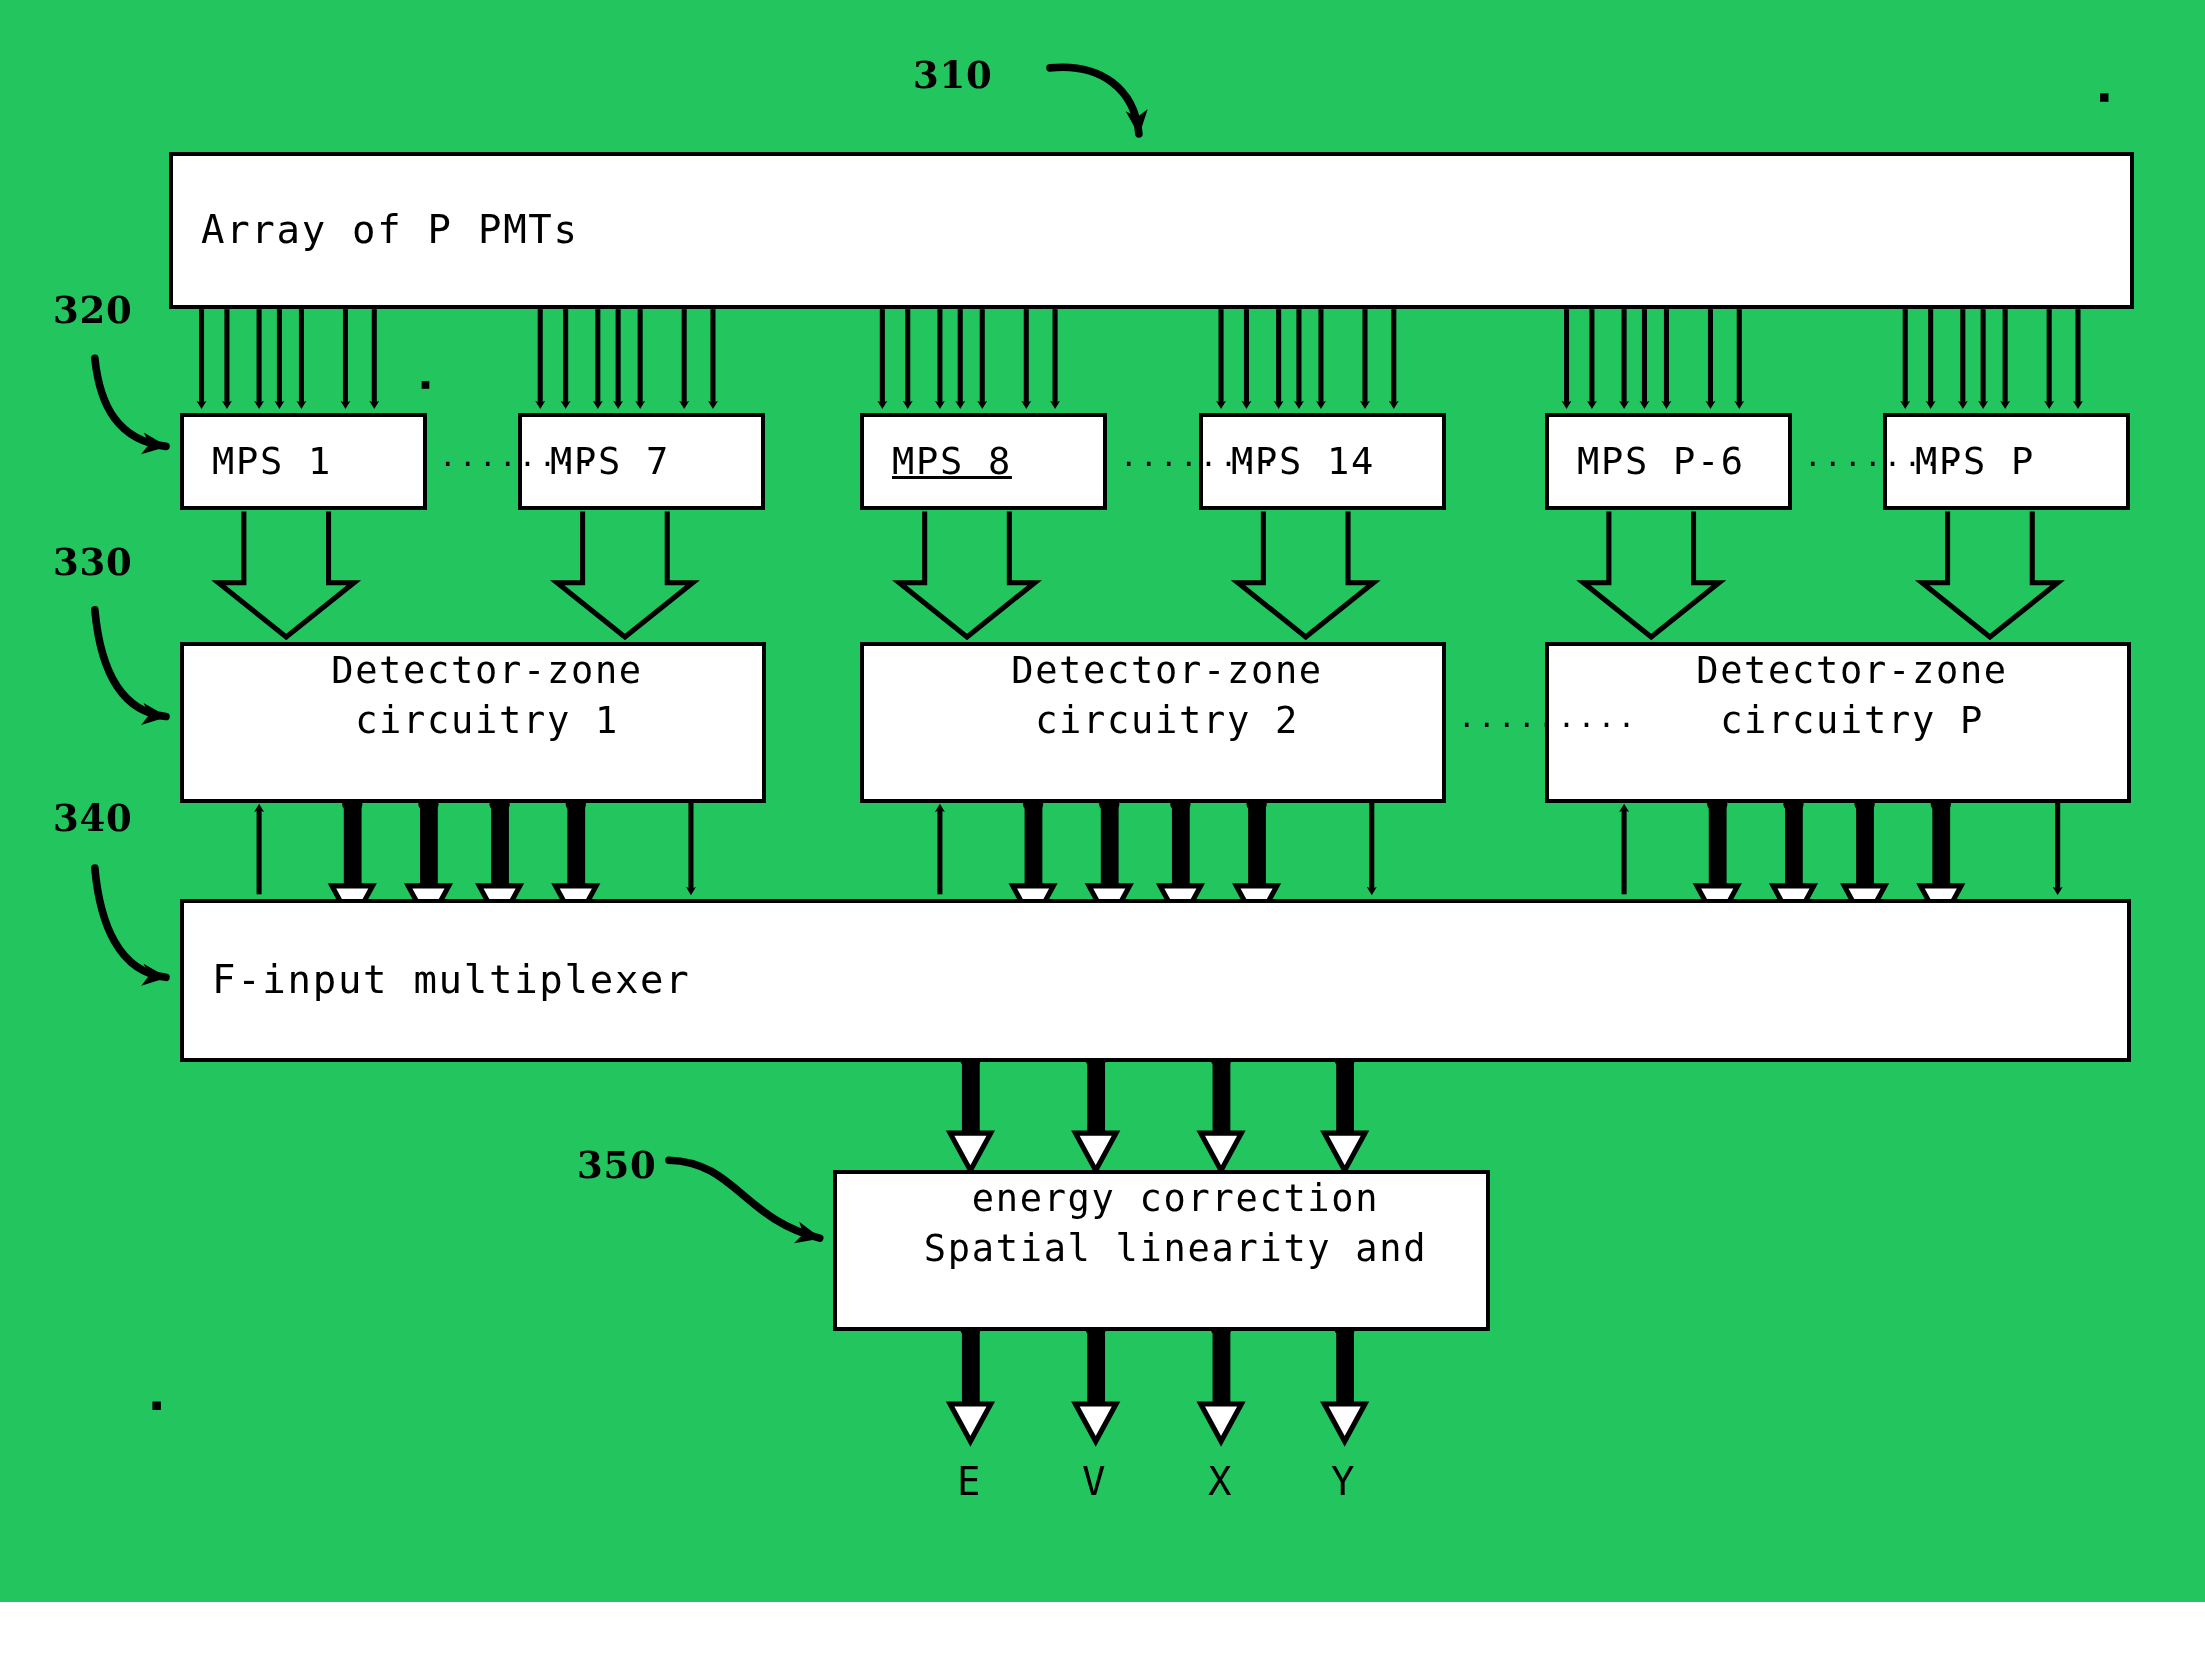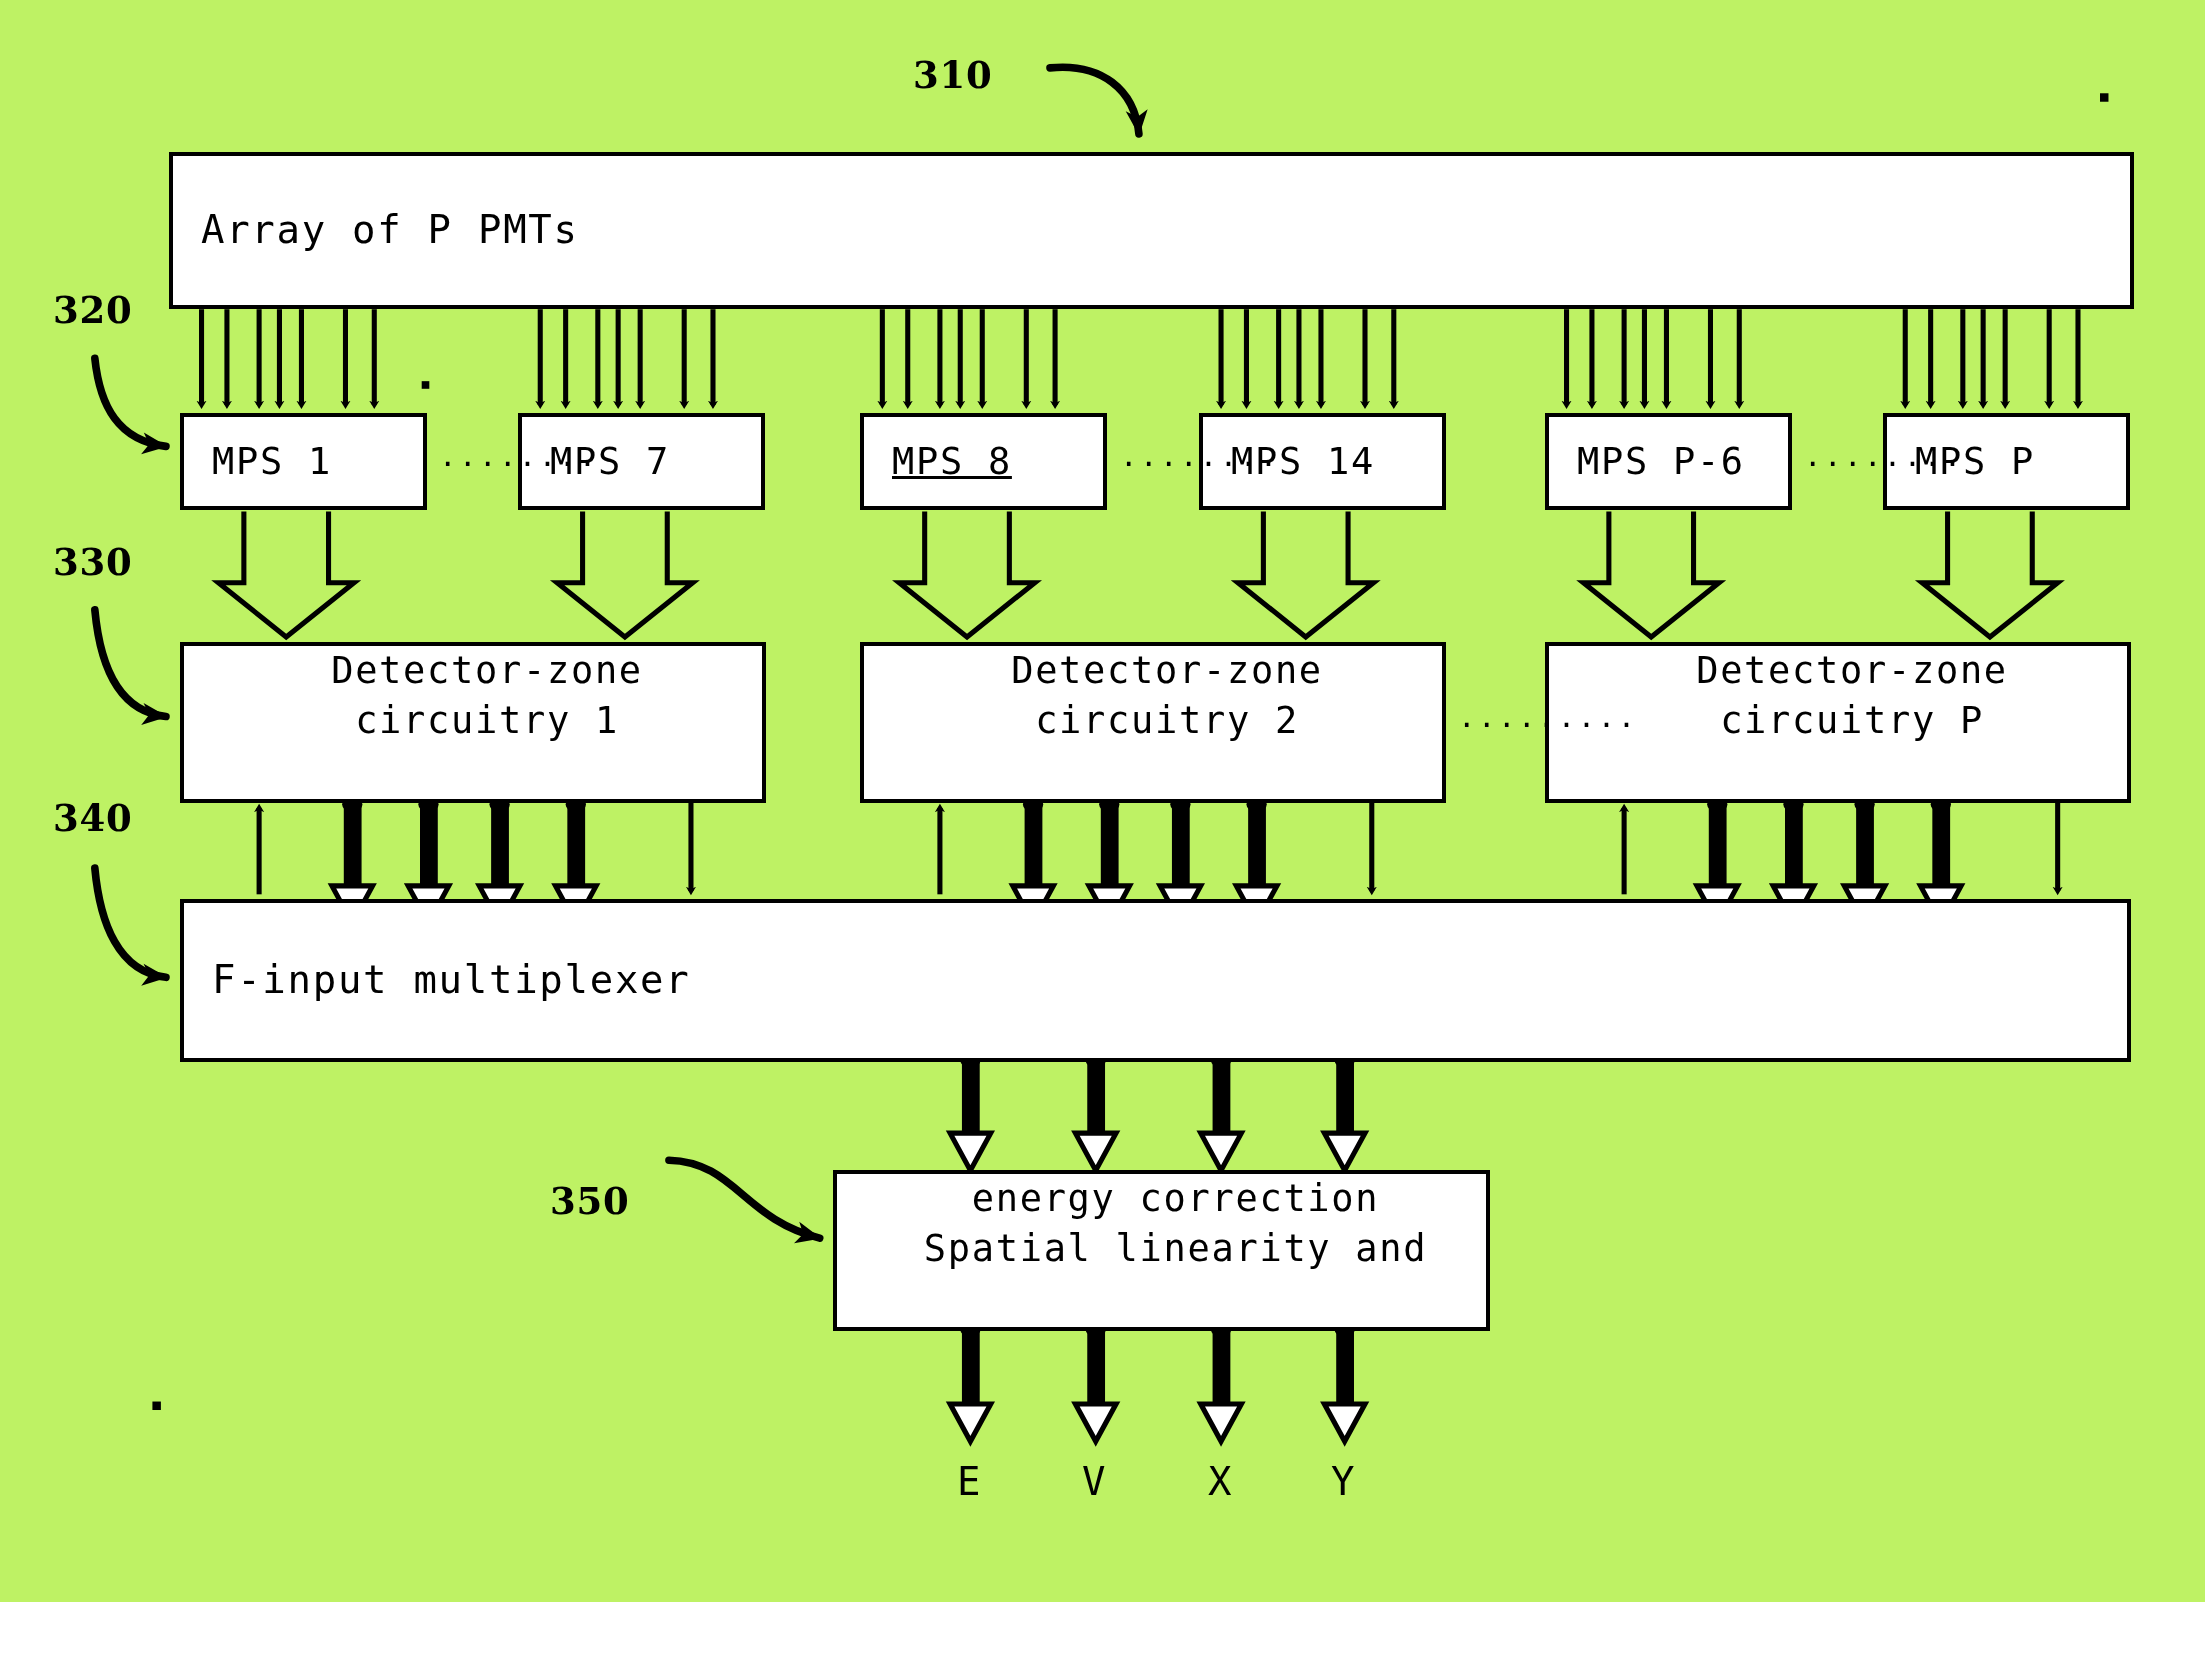--- a/index.html
+++ b/index.html
@@ -8,21 +8,21 @@
     background: #ffffff;
   }
   body {
     font-family: "DejaVu Sans Mono", monospace;
     color: #000000;
   }
   #stage {
     position: relative;
     width: 2205px;
     height: 1602px;
-    background: #bef264;
+    background: #22c55e;
     overflow: hidden;
   }
   svg.layer {
     position: absolute;
     left: 0;
     top: 0;
     width: 2205px;
     height: 1654px;
   }
   .box {
@@ -324,21 +324,21 @@
       <rect x="2480" y="110" width="10" height="10"></rect>
       <rect x="498" y="450" width="9" height="9"></rect>
       <rect x="180" y="1655" width="10" height="10"></rect>
     </g>
   </svg>
 
   <div class="lbl" style="left:913px;top:53px;">310</div>
   <div class="lbl" style="left:53px;top:288px;">320</div>
   <div class="lbl" style="left:53px;top:540px;">330</div>
   <div class="lbl" style="left:53px;top:796px;">340</div>
-  <div class="lbl" style="left:550px;top:1143px;margin-top:36px;">350</div>
+  <div class="lbl" style="left:577px;top:1143px;">350</div>
 
   <div class="box pmt-box" style="left:169px;top:152px;width:1965px;height:157px;">
     <span>Array of P PMTs</span>
   </div>
 
   <div class="box mps-box" style="left:180px;top:413px;width:247px;height:97px;">
     <span>MPS 1</span>
   </div>
   <div class="box mps-box" style="left:518px;top:413px;width:247px;height:97px;">
     <span>MPS 7</span>

